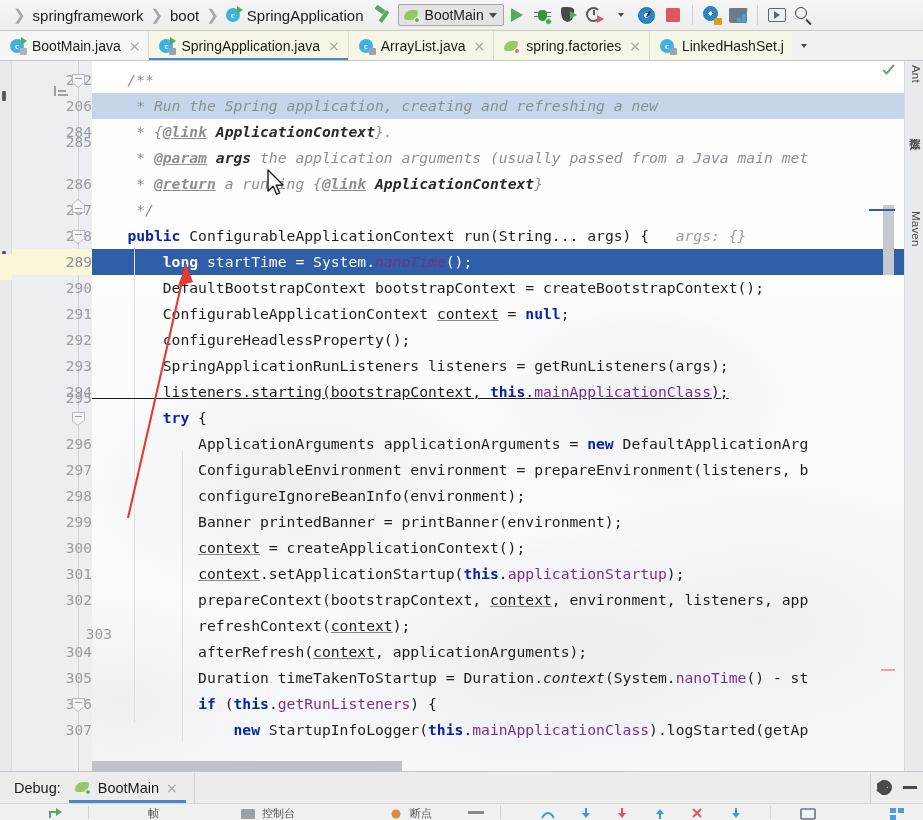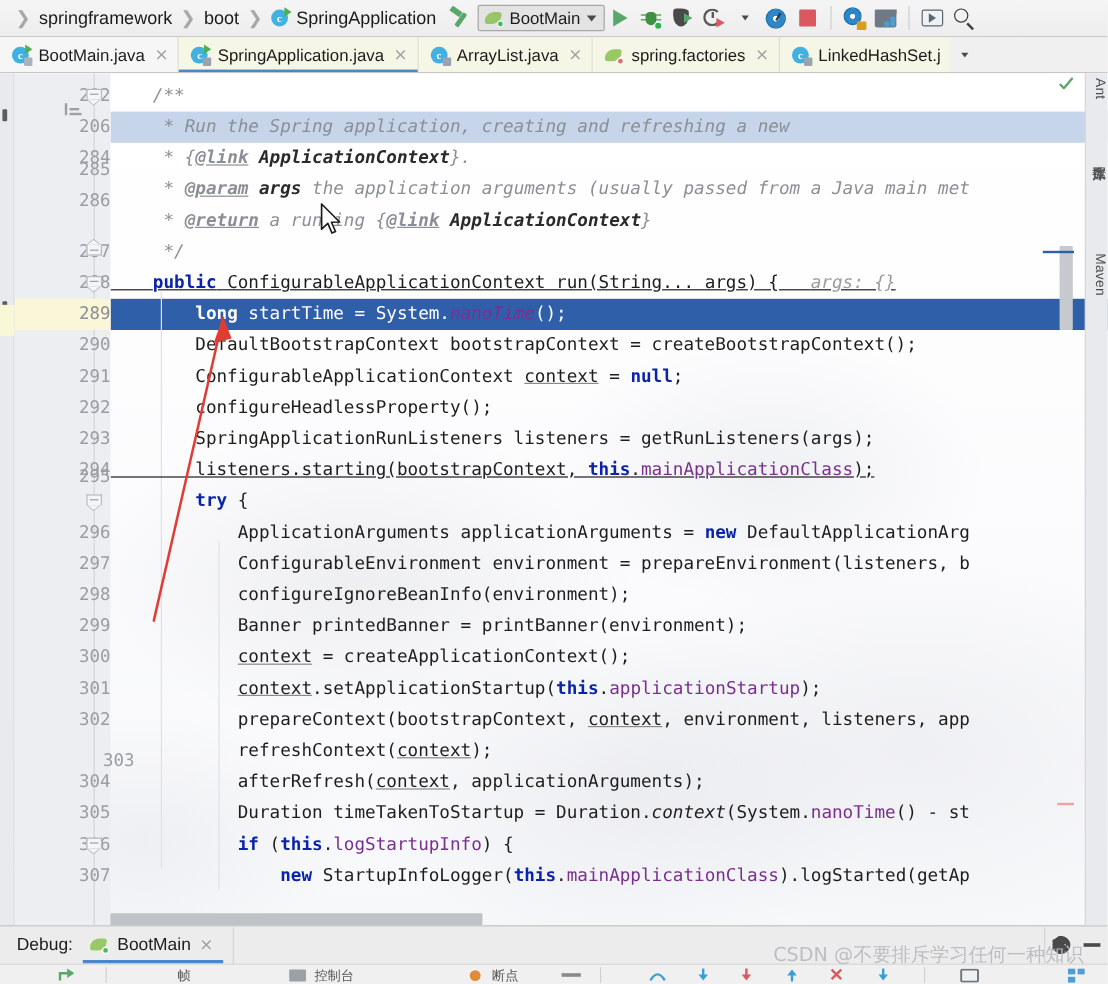--- a/index.html
+++ b/index.html
@@ -520,21 +520,21 @@
     </div>
 
     <div class="gutter">
       <div class="foldbar"></div>
       <div id="gutter-lines">
           <div class="gline" style="top: -20px;">281</div>
           <div class="gline" style="top: 6px;">282</div>
           <div class="gline" style="top: 32px;">206</div>
           <div class="gline" style="top: 58px;">284</div>
           <div class="gline" style="top: 68px;">285</div>
-          <div class="gline" style="top: 94px;">286</div>
+          <div class="gline" style="top: 110px;">286</div>
           <div class="gline" style="top: 136px;">287</div>
           <div class="gline" style="top: 162px;">288</div>
           <div class="gline cur" style="top: 188px;">289</div>
           <div class="gline" style="top: 214px;">290</div>
           <div class="gline" style="top: 240px;">291</div>
           <div class="gline" style="top: 266px;">292</div>
           <div class="gline" style="top: 292px;">293</div>
           <div class="gline" style="top: 318px;">294</div>
           <div class="gline" style="top: 324px;">295</div>
           <div class="gline" style="top: 370px;">296</div>
@@ -585,39 +585,39 @@
       <div class="hl-cur" style="top:188px"></div>
       <div class="indentguide" style="left:42px; top:182px; height:480px;"></div>
       <div class="indentguide" style="left:90px; top:390px; height:290px;"></div>
       <div id="code-lines">
           <div class="cline" style="top: 6px;"><span class="cmt">    /**</span></div>
           <div class="cline" style="top: 32px;"><span class="cmt">     * Run the Spring application, creating and refreshing a new</span></div>
           <div class="cline" style="top: 58px;"><span class="cmt">     * {<span class="cmt-tag">@link</span> <span class="cmt-code">ApplicationContext</span>}.</span></div>
           <div class="cline" style="top: 84px;"><span class="cmt">     * <span class="cmt-tag">@param</span> <span class="cmt-b">args</span> the application arguments (usually passed from a Java main met</span></div>
           <div class="cline" style="top: 110px;"><span class="cmt">     * <span class="cmt-tag">@return</span> a running {<span class="cmt-tag">@link</span> <span class="cmt-code">ApplicationContext</span>}</span></div>
           <div class="cline" style="top: 136px;"><span class="cmt">     */</span></div>
-          <div class="cline" style="top: 162px; text-decoration: underline;">    <span class="kw">public</span> ConfigurableApplicationContext run(String... args) {   <span class="hint">args: {}</span></div>
+          <div class="cline" style="top: 162px;">    <span class="kw">public</span> ConfigurableApplicationContext run(String... args) {   <span class="hint">args: {}</span></div>
           <div class="cline" style="top: 188px; color: rgb(255, 255, 255);">        <span class="kw-on-sel">long</span> startTime = System.<span class="field"><span class="static-it">nanoTime</span></span>();</div>
           <div class="cline" style="top: 214px;">        DefaultBootstrapContext bootstrapContext = createBootstrapContext();</div>
           <div class="cline" style="top: 240px;">        ConfigurableApplicationContext <span class="uline">context</span> = <span class="kw">null</span>;</div>
           <div class="cline" style="top: 266px;">        configureHeadlessProperty();</div>
           <div class="cline" style="top: 292px; text-align: right;">        SpringApplicationRunListeners listeners = getRunListeners(args);</div>
           <div class="cline" style="top: 318px; text-decoration: underline;">        listeners.starting(bootstrapContext, <span class="kw">this</span>.<span class="field">mainApplicationClass</span>);</div>
           <div class="cline" style="top: 344px;">        <span class="kw">try</span> {</div>
           <div class="cline" style="top: 370px;">            ApplicationArguments applicationArguments = <span class="kw">new</span> DefaultApplicationArg</div>
           <div class="cline" style="top: 396px;">            ConfigurableEnvironment environment = prepareEnvironment(listeners, b</div>
           <div class="cline" style="top: 422px;">            configureIgnoreBeanInfo(environment);</div>
           <div class="cline" style="top: 448px;">            Banner printedBanner = printBanner(environment);</div>
           <div class="cline" style="top: 474px;">            <span class="uline">context</span> = createApplicationContext();</div>
           <div class="cline" style="top: 500px;">            <span class="uline">context</span>.setApplicationStartup(<span class="kw">this</span>.<span class="field">applicationStartup</span>);</div>
           <div class="cline" style="top: 526px;">            prepareContext(bootstrapContext, <span class="uline">context</span>, environment, listeners, app</div>
           <div class="cline" style="top: 552px; text-align: center;">            refreshContext(<span class="uline">context</span>);</div>
           <div class="cline" style="top: 578px;">            afterRefresh(<span class="uline">context</span>, applicationArguments);</div>
           <div class="cline" style="top: 604px;">            Duration timeTakenToStartup = Duration.<span class="static-it">context</span>(System.<span class="field">nanoTime</span>() - st</div>
-          <div class="cline" style="top: 630px;">            <span class="kw">if</span> (<span class="kw">this</span>.<span class="field">logStartupInfo</span>) {</div>
+          <div class="cline" style="top: 630px;">            <span class="kw">if</span> (<span class="kw">this</span>.<span class="field">getRunListeners</span>) {</div>
           <div class="cline" style="top: 656px;">                <span class="kw">new</span> StartupInfoLogger(<span class="kw">this</span>.<span class="field">mainApplicationClass</span>).logStarted(getAp</div>
         </div>
     </div>
 
     <svg class="annot-arrow" style="left:110px; top:195px;" width="110" height="270" viewBox="0 0 110 270">
       <path d="M 76 8 L 18 262" stroke="#e03b35" stroke-width="2.1" fill="none"></path>
       <path d="M 76 8 L 68 30 L 83 26 Z" fill="#e03b35"></path>
     </svg>
 
     <svg class="cursor" style="left:266px; top:108px;" width="20" height="28" viewBox="0 0 20 28">
@@ -659,21 +659,20 @@
           <i></i>
           <i></i>
           <i></i>
         </span>
     </span>
     <span class="ticon" style="width:30px">
       <span class="min-ic"></span>
     </span>
   </div>
 
-  <div class="watermark">CSDN @不要排斥学习任何一种知识</div>
 
   <div class="bottomstrip">
     <span class="bs-ic" style="left:48px">
       <svg width="14" height="13" viewBox="0 0 14 13">
           <path d="M2 11 L2 5 L11 5" stroke="#59a869" stroke-width="2" fill="none"></path>
           <path d="M8 1 L14 5 L8 9 Z" fill="#59a869"></path>
         </svg>
     </span>
     <span class="bs-ic" style="left:88px; width:1px; height:13px; background:#d0d0d0;"></span>
     <span class="bs-ic" style="left:148px;font-size:11px;color:#555;">帧</span>

